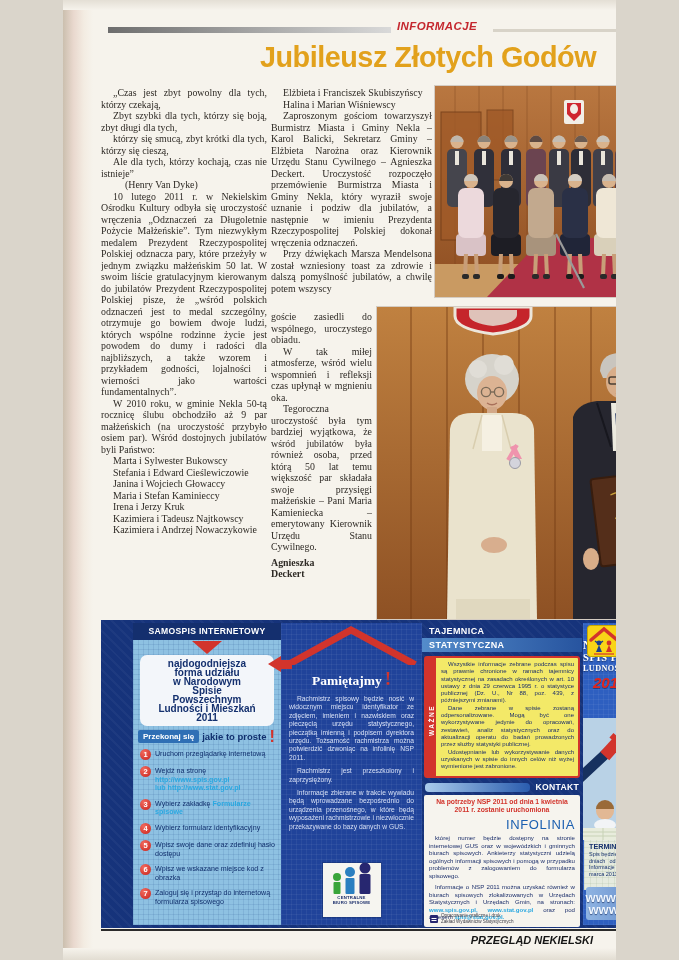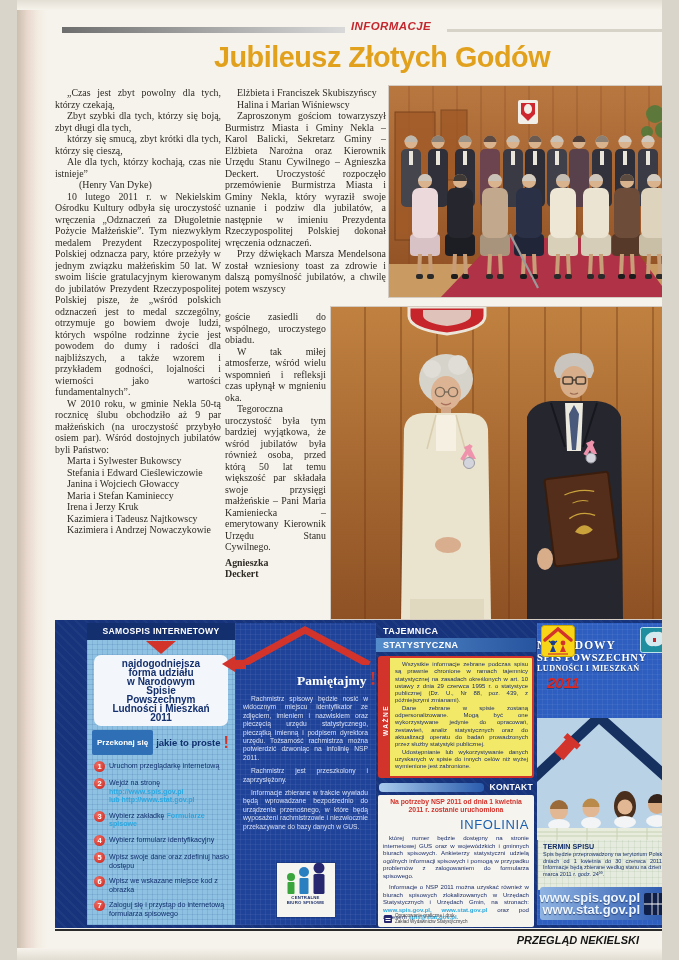--- a/index.html
+++ b/index.html
@@ -1,17 +1,17 @@
 <!DOCTYPE html>
 <html><head>
 <meta charset="utf-8">
 <style>
   html,body{margin:0;padding:0;}
   body{background:#dad5cb;font-family:"Liberation Sans",sans-serif;}
-  .page{position:relative;width:645px;height:960px;margin:0 auto;background:#f6f3ec;overflow:hidden;}
+  .page{position:relative;width:553px;height:960px;margin:0 auto;background:#f6f3ec;overflow:hidden;}
   .scan-left{position:absolute;left:0;top:0;width:30px;height:100%;
     background:linear-gradient(90deg,#cbbfae 0%,#e9d8ce 35%,#f3ece2 70%,#f6f3ec 100%);}
   .scan-top{position:absolute;left:0;top:0;width:100%;height:10px;
     background:linear-gradient(180deg,#e4dfd5,#f6f3ec);}
   .scan-bottom{position:absolute;left:0;bottom:0;width:100%;height:12px;
     background:linear-gradient(0deg,#e2ddd2,#f6f3ec);}
 
   
   .rule-bar{position:absolute;left:45px;top:27px;width:283px;height:6px;
     background:linear-gradient(90deg,#6d6d6d,#b9b9b9 70%,#d9d9d9);}
@@ -45,34 +45,34 @@
     repeating-linear-gradient(90deg,rgba(255,255,255,.05) 0 1px,transparent 1px 5px);}
 
   .ad-left{left:32px;width:148px;background-color:#8ec1e2;}
   .al-header{height:17px;background:#142f6e;color:#fff;font-weight:bold;font-size:8.6px;
     text-align:center;line-height:17px;letter-spacing:.3px;}
   .red-v{width:0;height:0;border-left:15px solid transparent;border-right:15px solid transparent;
     border-top:13px solid #d2342c;margin:1px auto 1px;}
   .intro-box{background:#f3f6fa;border-radius:7px;margin:0 7px 4px;padding:4px 17px;text-align:center;
     color:#14306e;font-weight:bold;font-size:10px;line-height:9px;}
   .cta-row{display:flex;align-items:center;gap:3px;margin:2px 5px 6px;}
-  .cta-btn{background:#2f6fb5;color:#fff;font-weight:bold;font-size:8px;padding:8px 5px;border-radius:2px;}
+  .cta-btn{background:#2f6fb5;color:#fff;font-weight:bold;font-size:8px;padding:2px 5px;border-radius:2px;}
   .cta-rest{color:#11306e;font-weight:bold;font-size:9.5px;}
   .cta-ex{color:#d2342c;font-weight:bold;font-size:16px;line-height:12px;}
   .steps{margin:0 5px 0 7px;}
   .step{display:flex;gap:4px;margin-bottom:6px;}
   .step-num{flex:0 0 11px;height:11px;border-radius:50%;
     background:radial-gradient(circle at 35% 30%,#f26a5e,#c8241d);color:#fff;font-size:7.5px;
     font-weight:bold;text-align:center;line-height:11px;}
   .step-text{color:#12306d;font-size:7.1px;line-height:8.6px;padding-top:1px;}
   .step-link{color:#2ba8e0;font-weight:bold;display:block;}
   .hl{color:#2ba8e0;font-weight:bold;}
 
   .ad-mid{left:180px;width:141px;background-color:#20439a;}
-  .pam-header{text-align:right;color:#fff;font-weight:bold;font-size:13.5px;
+  .pam-header{text-align:center;color:#fff;font-weight:bold;font-size:13.5px;
     font-family:"Liberation Serif",serif;margin-top:0;}
   .pam-ex{color:#d2342c;font-size:18px;font-weight:bold;}
   .pam-p{color:#d7e0f5;font-size:6.7px;line-height:8.4px;text-align:justify;margin:5px 8px 0;text-indent:8px;}
   .cbs{position:absolute;bottom:8px;left:50%;transform:translateX(-50%);width:58px;height:54px;
     background:#f6f5f0;display:flex;flex-direction:column;align-items:center;box-shadow:0 0 0 1px rgba(0,0,0,.15);}
   .cbs-text{font-size:4.3px;color:#1c2f6b;font-weight:bold;text-align:center;line-height:5px;letter-spacing:.2px;}
   .red-arrow{position:absolute;left:167px;top:36px;display:flex;align-items:center;z-index:5;}
   .ra-tri{width:0;height:0;border-top:8px solid transparent;border-bottom:8px solid transparent;
     border-right:13px solid #d2342c;}
   .ra-tail{width:11px;height:9px;background:#d2342c;}

